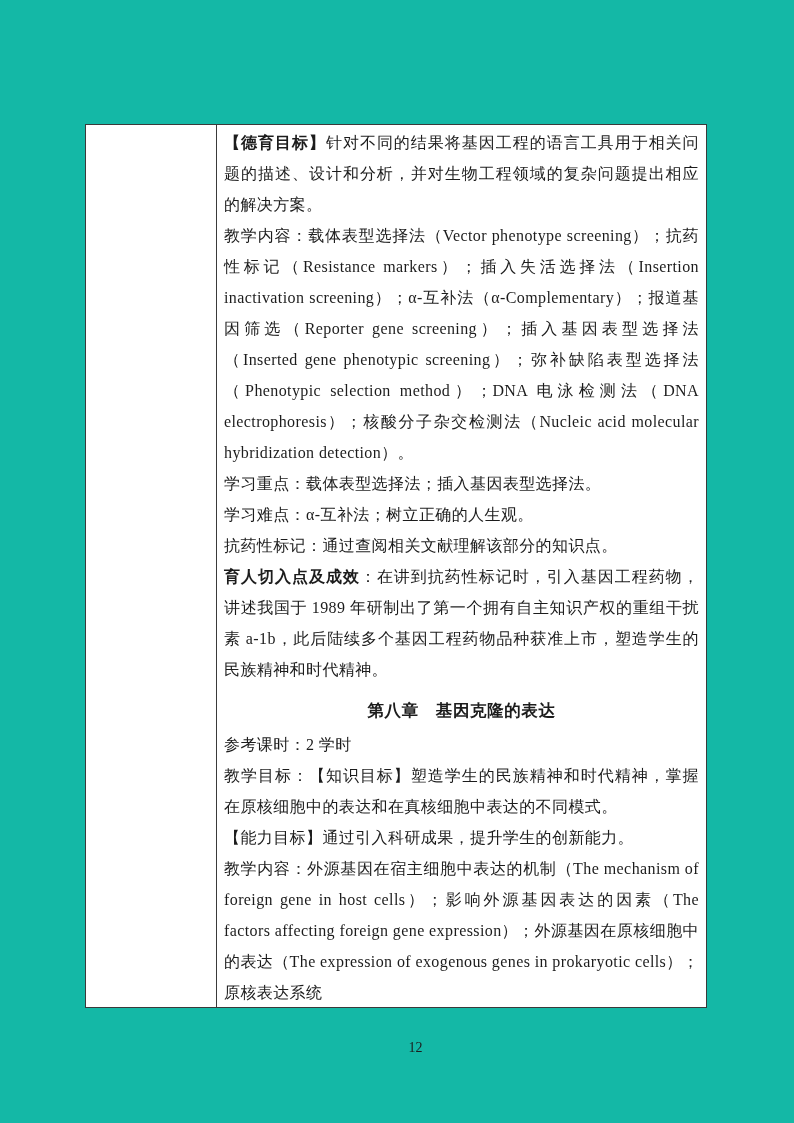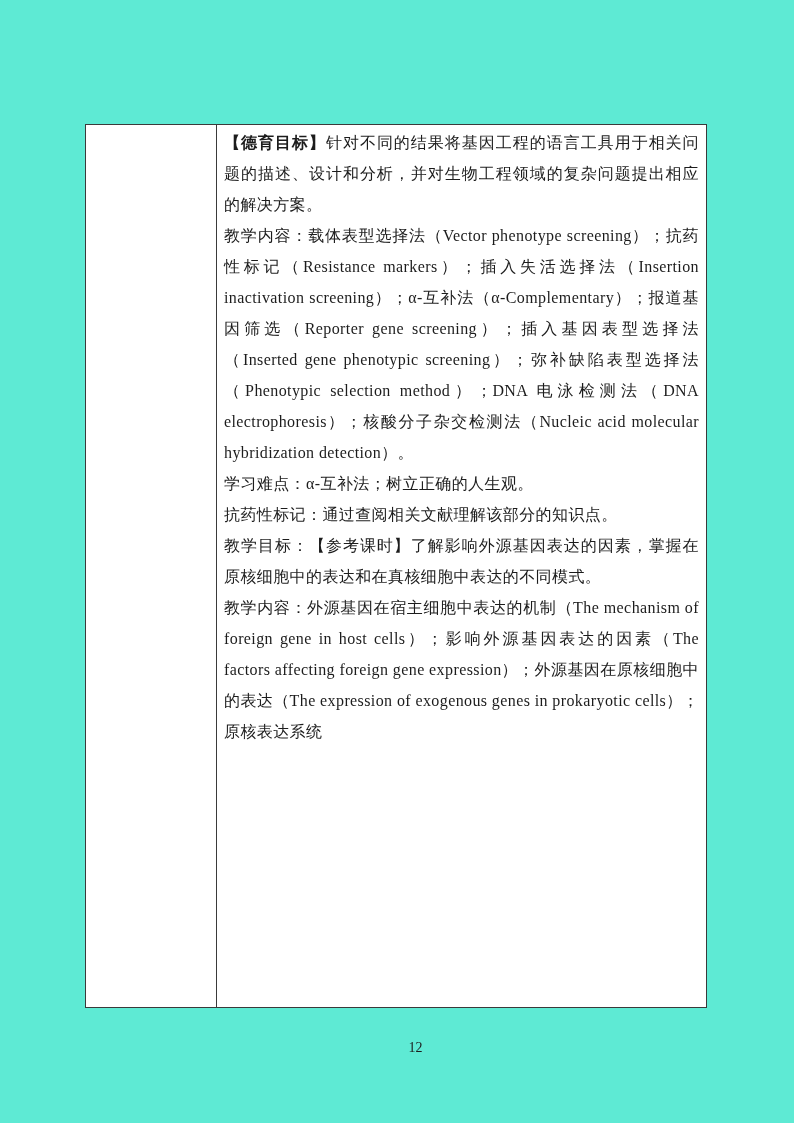--- a/index.html
+++ b/index.html
@@ -1,20 +1,20 @@
 <!DOCTYPE html>
 <html><head>
 <meta charset="utf-8">
 <style>
   html, body { margin: 0; padding: 0; background: #ffffff; }
   .page {
     position: relative;
     width: 794px;
     height: 1123px;
-    background: #5eead4;
+    background: #14b8a6;
     font-family: "Liberation Serif", "DejaVu Serif", serif;
     color: #1c1c1c;
     overflow: hidden;
   }
   .doc-table {
     position: absolute;
     left: 85px;
     top: 124px;
     width: 622px;
     height: 884px;
@@ -70,30 +70,35 @@
   <div class="doc-table">
 
     <div class="cell-left"></div>
 
     <div class="cell-right">
 
       <p class="para"><b class="b">【德育目标】</b><span>针对不同的结果将基因工程的语言工具用于相关问题的描述、设计和分析，并对生物工程领域的复杂问题提出相应的解决方案。</span></p>
 
       <p class="para"><span>教学内容：载体表型选择法（Vector phenotype screening）；抗药性标记（Resistance markers）；插入失活选择法（Insertion inactivation screening）；α-互补法（α-Complementary）；报道基因筛选（Reporter gene screening）；插入基因表型选择法（Inserted gene phenotypic screening）；弥补缺陷表型选择法（Phenotypic selection method）；DNA 电泳检测法（DNA electrophoresis）；核酸分子杂交检测法（Nucleic acid molecular hybridization detection）。</span></p>
 
+      <p class="para"><span>学习重点：载体表型选择法；插入基因表型选择法。</span></p>
 
       <p class="para"><span>学习难点：α-互补法；树立正确的人生观。</span></p>
 
       <p class="para"><span>抗药性标记：通过查阅相关文献理解该部分的知识点。</span></p>
 
+      <p class="para"><b class="b">育人切入点及成效</b><span>：在讲到抗药性标记时，引入基因工程药物，讲述我国于 1989 年研制出了第一个拥有自主知识产权的重组干扰素 a-1b，此后陆续多个基因工程药物品种获准上市，塑造学生的民族精神和时代精神。</span></p>
 
+      <p class="chapter-heading">第八章　基因克隆的表达</p>
 
+      <p class="para"><span>参考课时：2 学时</span></p>
 
-      <p class="para"><span>教学目标：【参考课时】了解影响外源基因表达的因素，掌握在原核细胞中的表达和在真核细胞中表达的不同模式。</span></p>
+      <p class="para"><span>教学目标：【知识目标】塑造学生的民族精神和时代精神，掌握在原核细胞中的表达和在真核细胞中表达的不同模式。</span></p>
 
+      <p class="para"><span>【能力目标】通过引入科研成果，提升学生的创新能力。</span></p>
 
 
       <p class="para"><span>教学内容：外源基因在宿主细胞中表达的机制（The mechanism of foreign gene in host cells）；影响外源基因表达的因素（The factors affecting foreign gene expression）；外源基因在原核细胞中的表达（The expression of exogenous genes in prokaryotic cells）；原核表达系统</span></p>
 
     </div>
   </div>
 
   <div class="page-number">12</div>
 
 </div>

